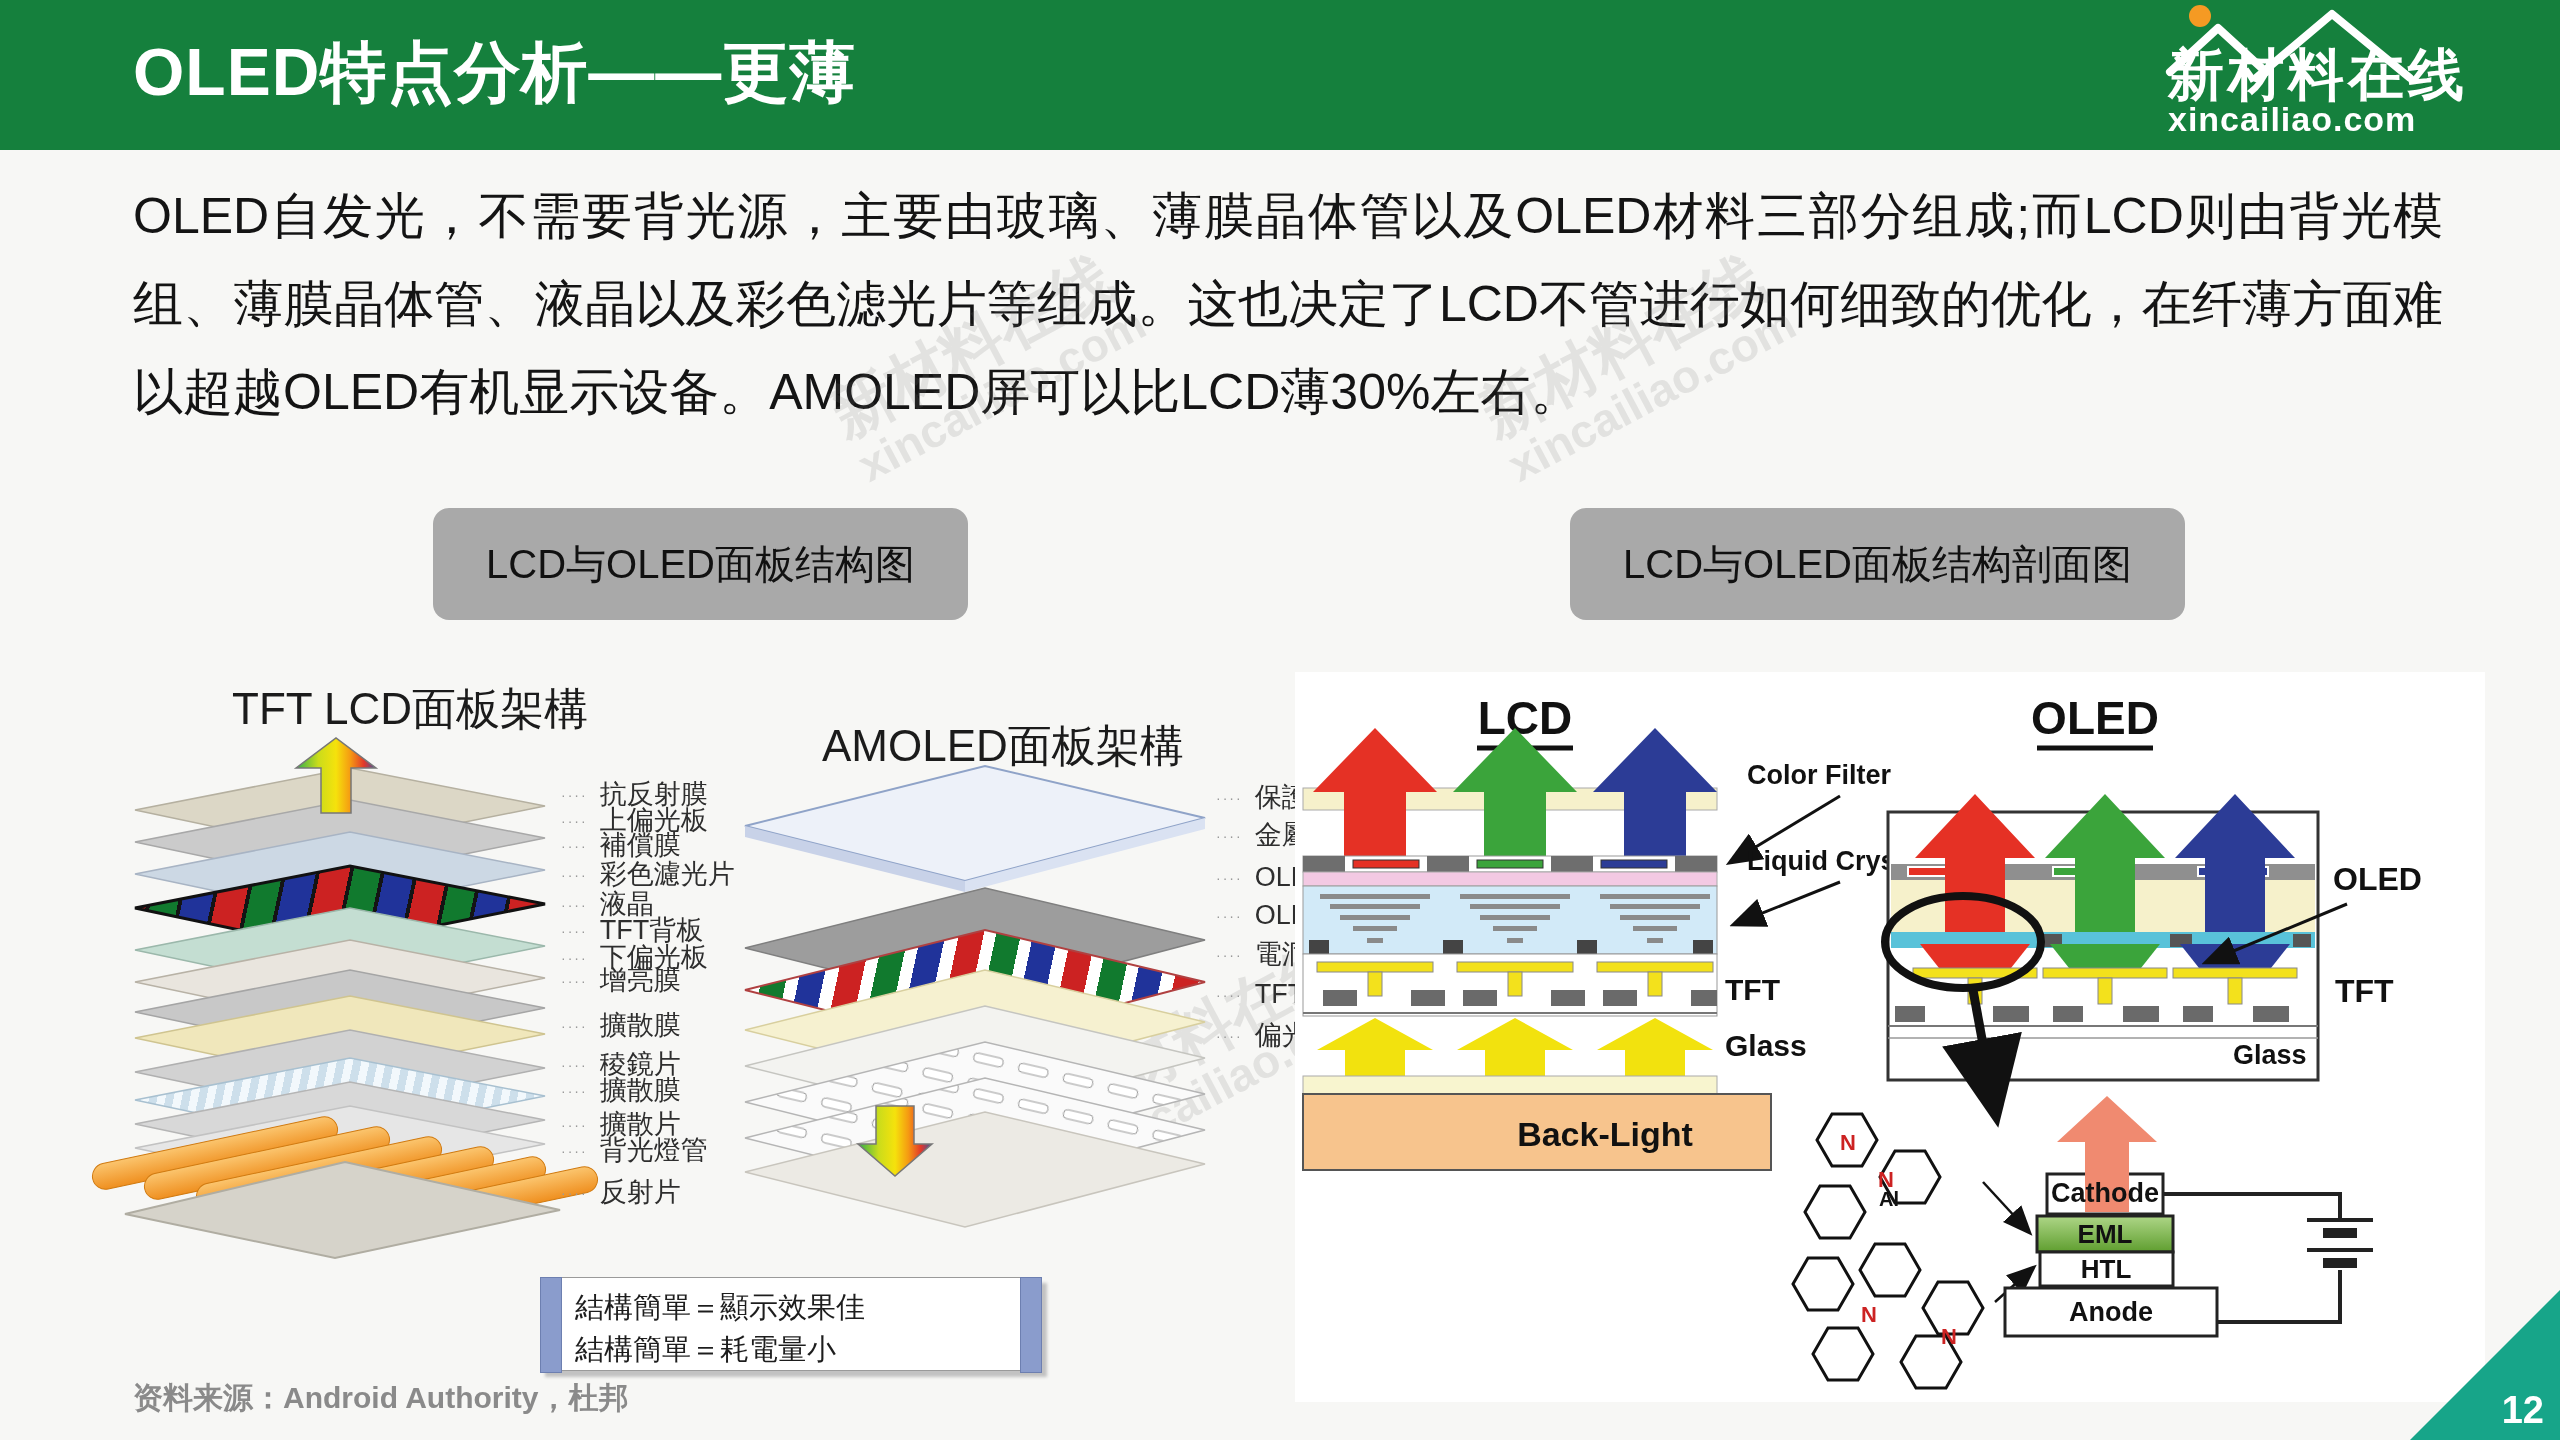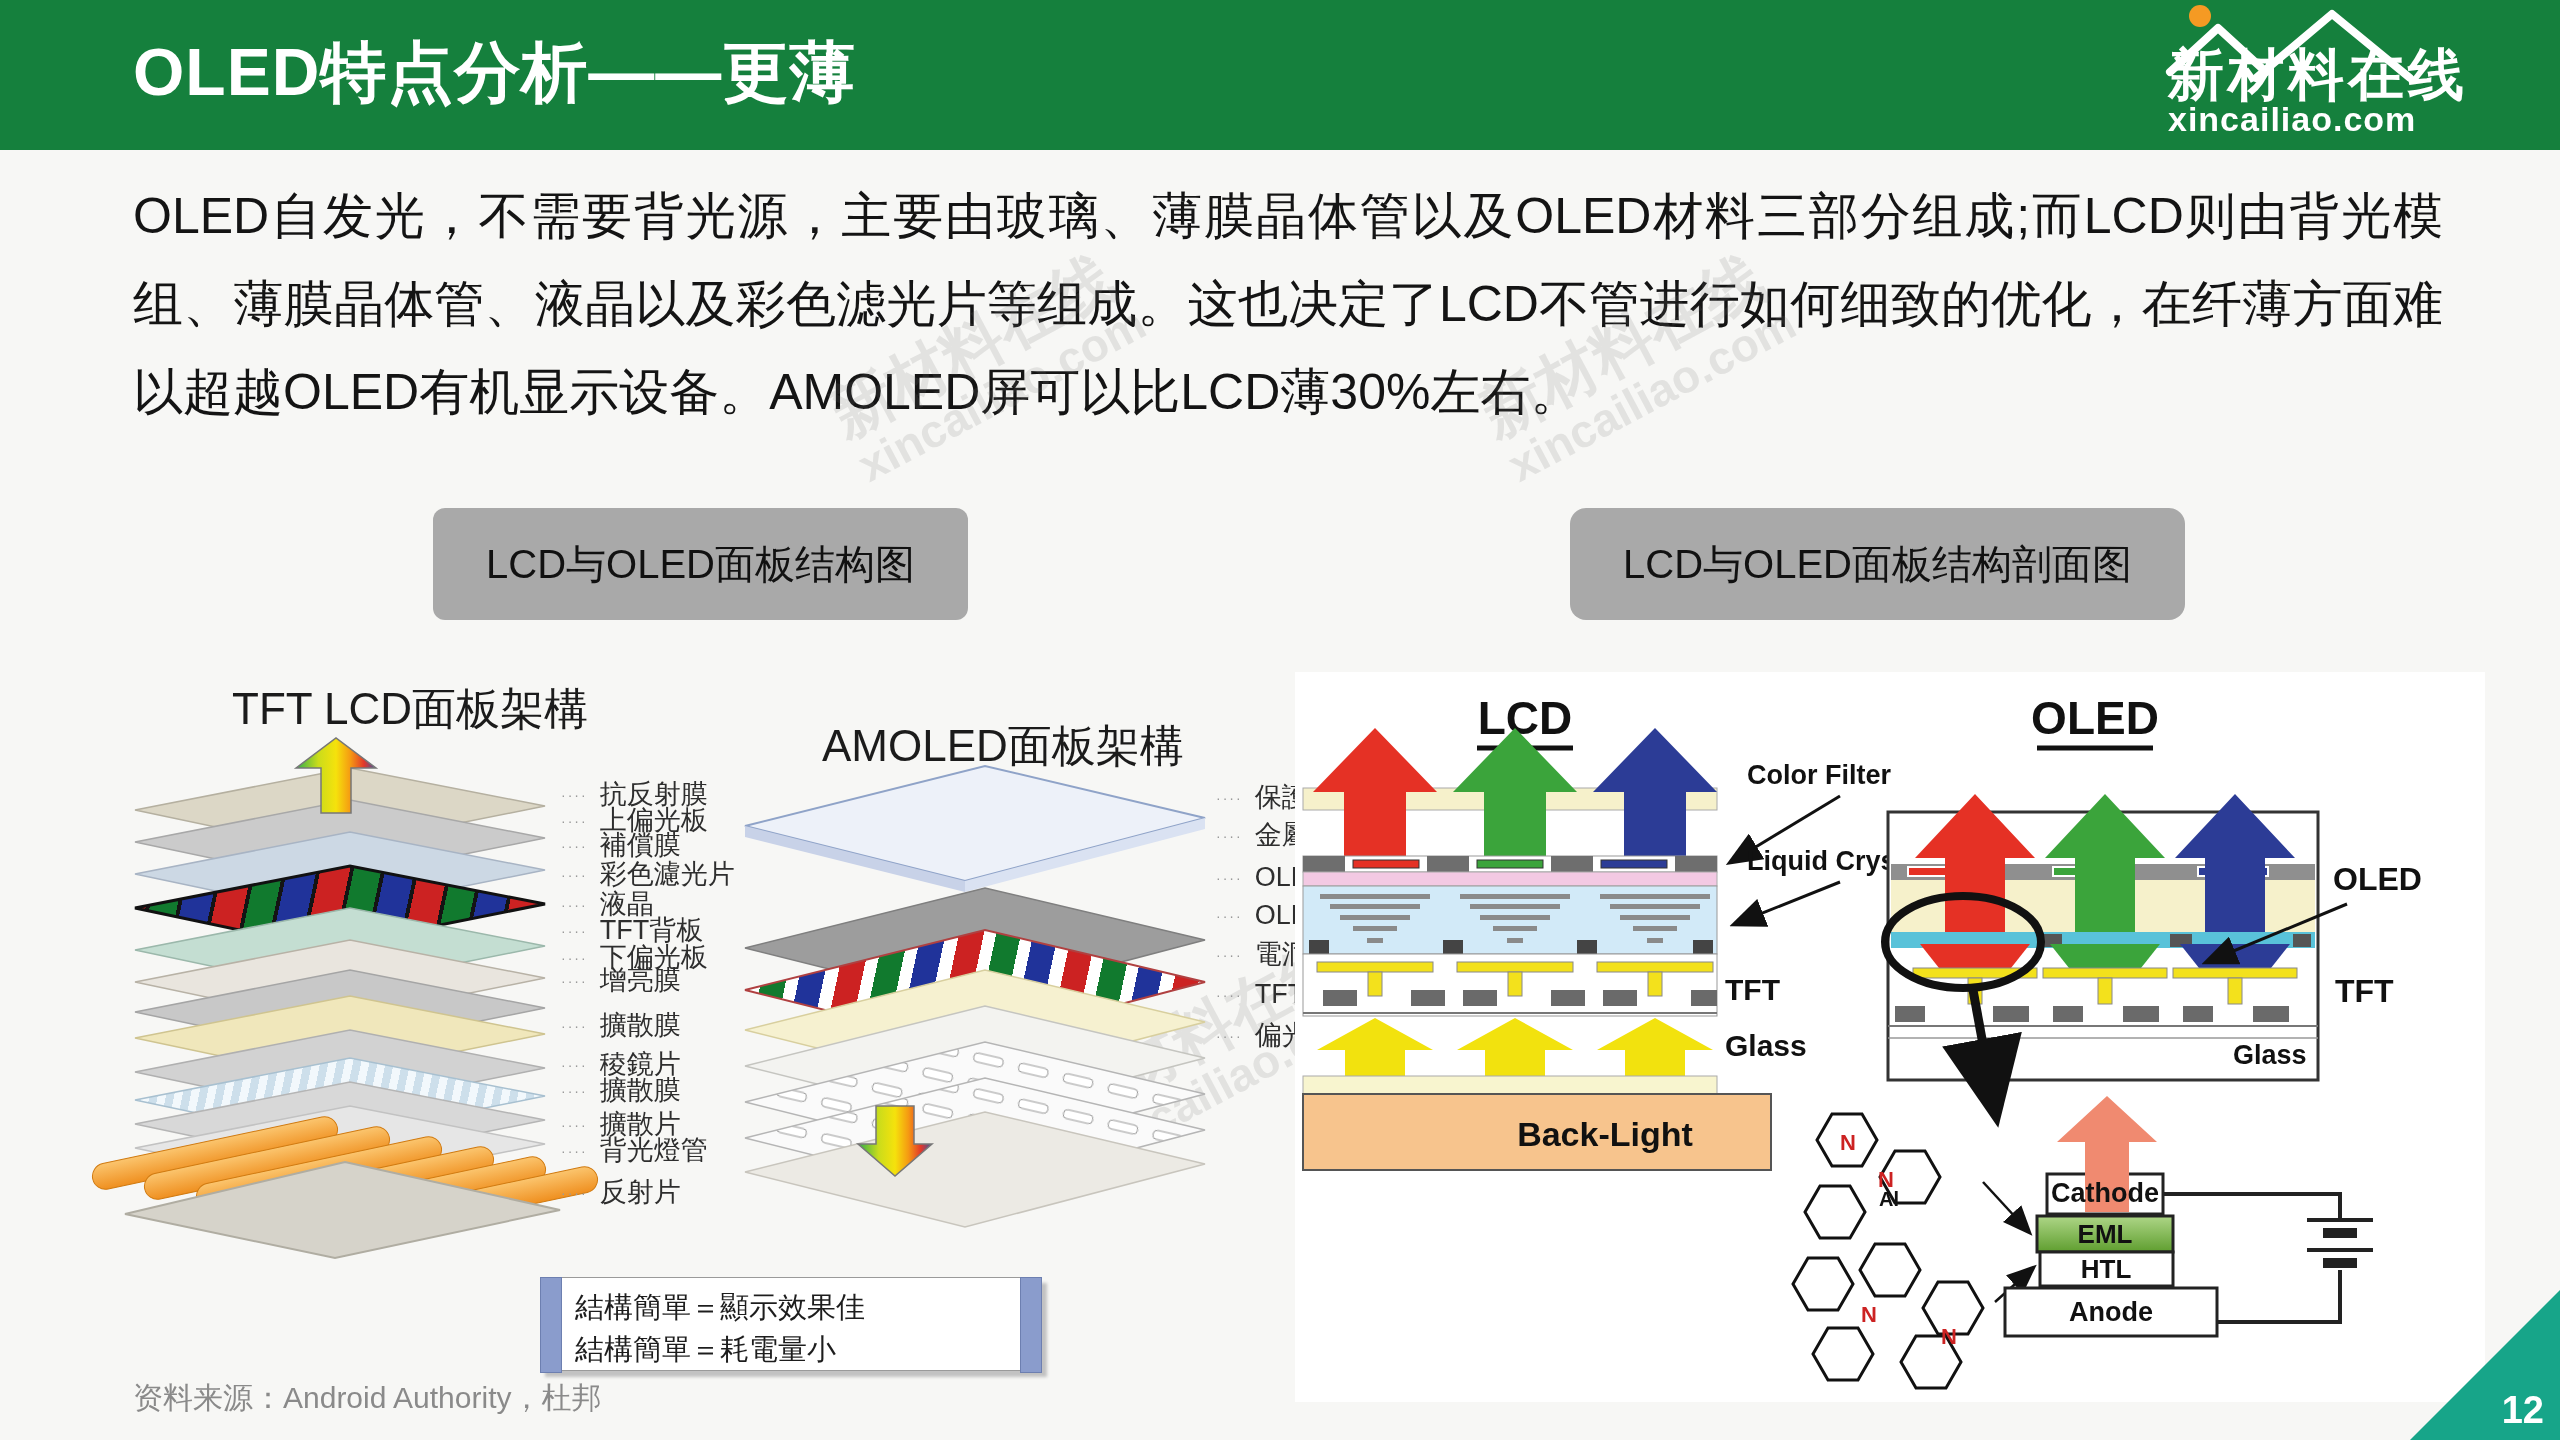--- a/index.html
+++ b/index.html
@@ -11,21 +11,21 @@
   .logo{position:absolute;left:2160px;top:0;width:340px;height:150px;color:#fff;}
   .logo-rooves{position:absolute;left:0;top:0;width:320px;height:92px;}
   .logo-name{position:absolute;left:8px;top:38px;font-size:56px;font-weight:bold;letter-spacing:4px;color:#fff;}
   .logo-domain{position:absolute;left:8px;top:100px;font-size:34px;font-weight:bold;letter-spacing:1px;color:#fff;}
   
   .intro{position:absolute;left:133px;top:172px;width:2310px;font-size:50px;line-height:1.76;
          color:#141414;text-align:justify;}
   
   .cap{position:absolute;top:508px;height:112px;background:#a9a9a9;border-radius:16px;
        display:flex;align-items:center;justify-content:center;font-size:40px;color:#111;}
-  .cap-left{left:433px;width:535px;border-radius:12px;}
+  .cap-left{left:433px;width:535px;}
   .cap-right{left:1570px;width:615px;}
   
   .diag-title{position:absolute;font-size:44px;color:#1b1b1b;}
   .t-lcd{left:232px;top:680px;}
   .t-amoled{left:822px;top:680px;margin-top:37px;}
   
   .col-labels{position:absolute;}
   .lab{position:absolute;left:0;white-space:nowrap;font-size:27px;color:#2e2e2e;margin-left:16px;}
   .tick{color:#9a9a9a;font-size:14px;letter-spacing:2px;margin-right:12px;vertical-align:3px;}
   
@@ -35,21 +35,21 @@
   .bar-l{left:-1px;} .bar-r{right:-1px;}
   .note-line{position:absolute;left:34px;font-size:29px;color:#1d1d1d;white-space:nowrap;}
   .nl1{top:10px;} .nl2{top:52px;}
   
   .wm{position:absolute;transform:rotate(-28deg);transform-origin:left top;
       font-weight:bold;pointer-events:none;line-height:1.05;}
   .wm .w1{font-size:62px;} .wm .w2{font-size:46px;}
   .wm-gray{color:rgba(120,120,120,0.16);}
   .wm-pink{color:rgba(205,110,110,0.30);}
   
-  .src{position:absolute;left:133px;top:1378px;font-size:30px;color:#8a8a8a;}
+  .src{position:absolute;left:133px;top:1378px;font-size:30px;color:#8a8a8a;font-weight:bold;}
   .copy{position:absolute;left:1092px;top:1380px;width:500px;text-align:center;font-size:30px;color:#9a9a9a;}
   .corner{position:absolute;right:0;bottom:0;width:150px;height:150px;background:#17a589;
           clip-path:polygon(100% 0,100% 100%,0 100%);}
   .pageno{position:absolute;right:16px;bottom:8px;font-size:38px;font-weight:bold;color:#ffffff;}
   svg{position:absolute;overflow:visible;}
   svg text{font-family:"Liberation Sans","DejaVu Sans",sans-serif;}
   .xt{font-weight:bold;fill:#111;}
 </style>
 </head>
 <body>

